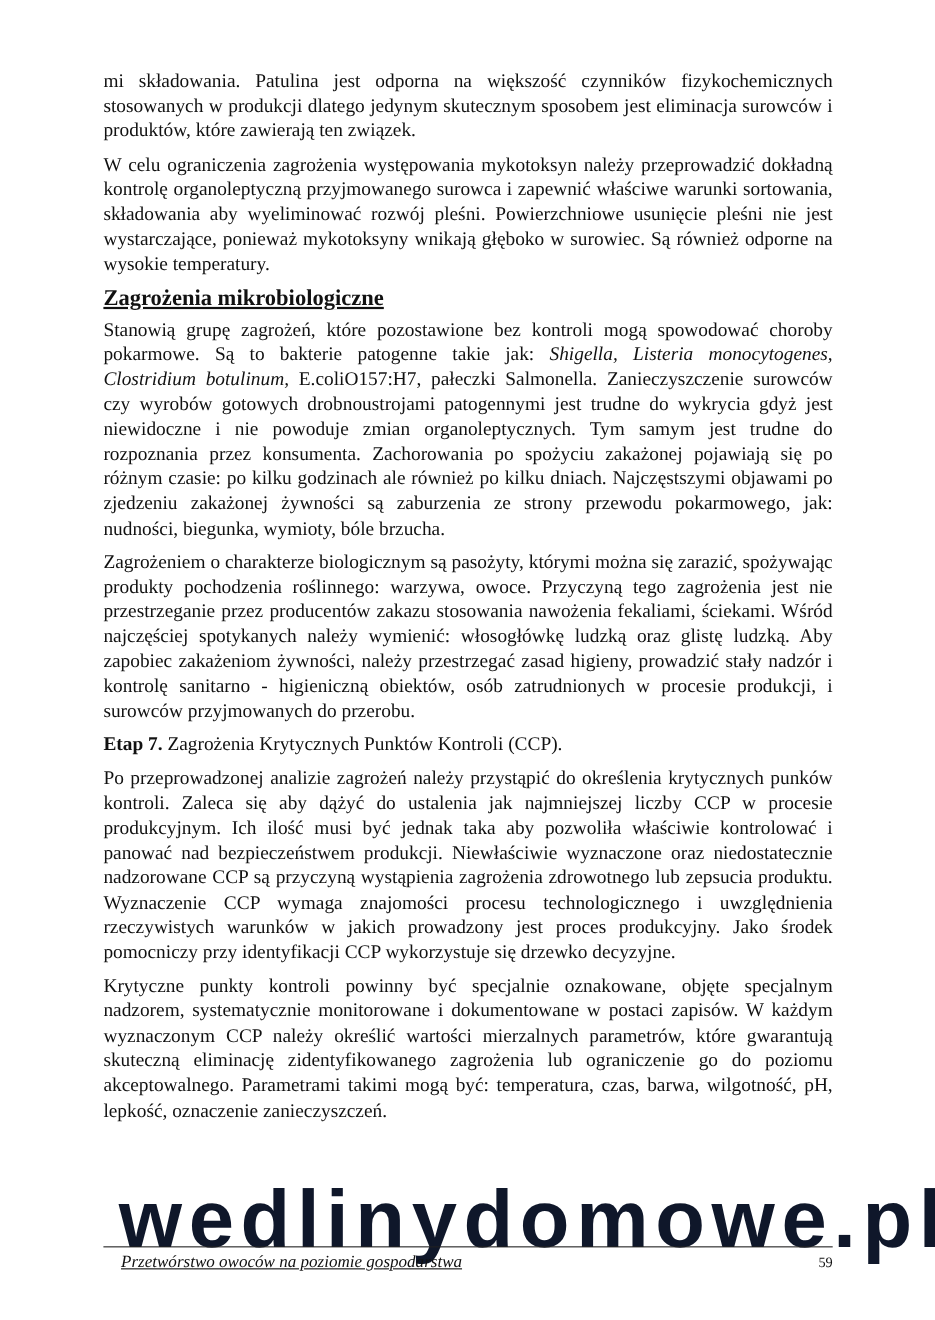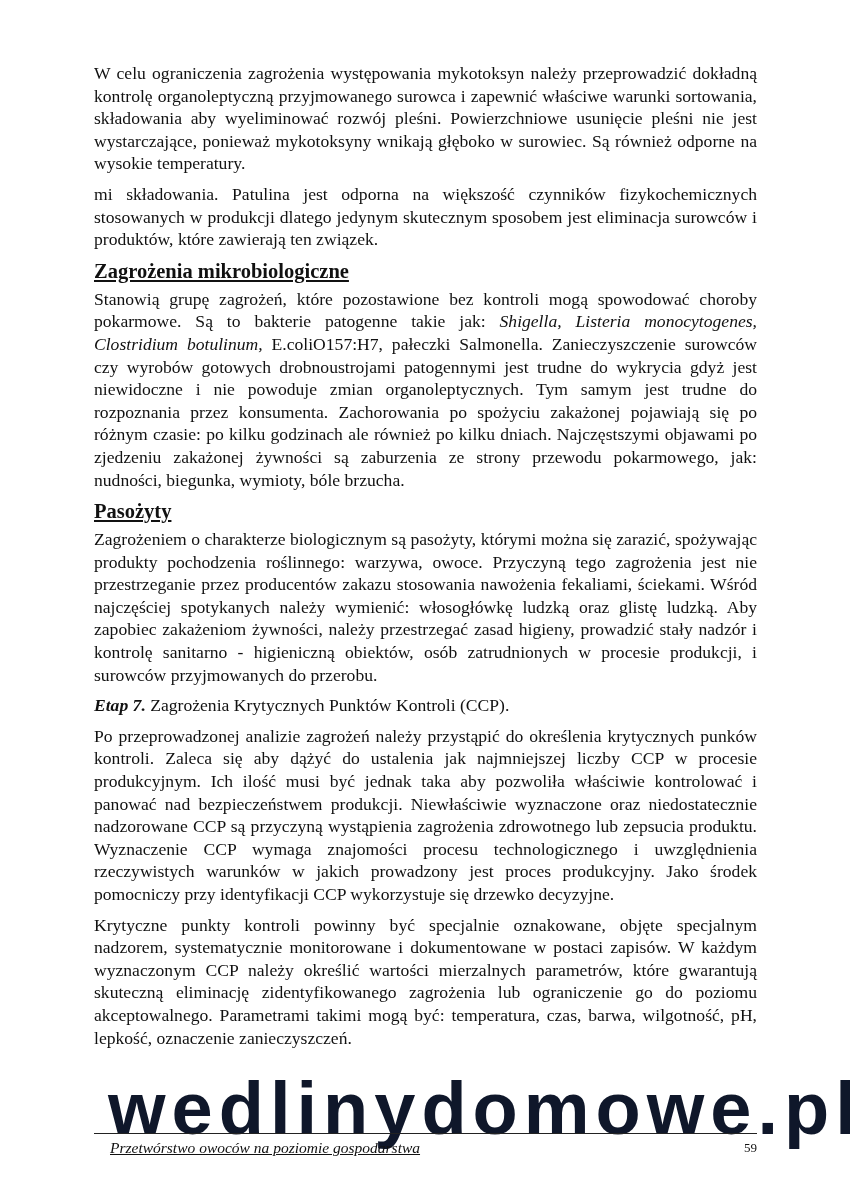--- a/index.html
+++ b/index.html
@@ -28,21 +28,21 @@
       text-align: justify;
       hyphens: manual;
     }
     .heading {
       margin: 4px 0 5px 0;
       font-size: 20.5px;
       line-height: 24px;
       font-weight: bold;
       text-decoration: underline;
     }
-    .bold { font-weight: bold; font-style: italic; }
+    .bold { font-weight: bold; }
     .ital { font-style: italic; }
     .watermark {
       position: absolute;
       left: 108px;
       top: 1072px;
       width: 660px;
       font-family: "Liberation Sans", "DejaVu Sans", sans-serif;
       font-weight: bold;
       font-size: 74px;
       letter-spacing: 6px;
@@ -79,27 +79,26 @@
       line-height: 20px;
       z-index: 1;
     }
   </style>
 </head>
 <body>
 
 <div class="watermark">wedlinydomowe.pl</div>
 
 <div class="page">
+  <p class="para">mi składowania. Patulina jest odporna na większość czynników fizykochemicznych stosowanych w produkcji dlatego jedynym skutecznym sposobem jest eliminacja su­rowców i produktów, które zawierają ten związek.</p>
   <p class="para">W celu ograniczenia zagrożenia występowania mykotoksyn należy przeprowadzić dokładną kontrolę organoleptyczną przyjmowanego surowca i zapewnić właściwe warunki sortowania, składowania aby wyeliminować rozwój pleśni. Powierzchnio­we usunięcie pleśni nie jest wystarczające, ponieważ mykotoksyny wnikają głęboko w surowiec. Są również odporne na wysokie temperatury.</p>
-  <p class="para">mi składowania. Patulina jest odporna na większość czynników fizykochemicznych stosowanych w produkcji dlatego jedynym skutecznym sposobem jest eliminacja su­rowców i produktów, które zawierają ten związek.</p>
 
   <h2 class="heading">Zagrożenia mikrobiologiczne</h2>
   <p class="para"><span>Stanowią grupę zagrożeń, które pozostawione bez kontroli mogą spowodować cho­roby pokarmowe. Są to bakterie patogenne takie jak: </span><span class="ital">Shigella, Listeria monocytoge­nes, Clostridium botulinum,</span><span> E.coliO157:H7, pałeczki Salmonella. Zanieczyszczenie surowców czy wyrobów gotowych drobnoustrojami patogennymi jest trudne do wy­krycia gdyż jest niewidoczne i nie powoduje zmian organoleptycznych. Tym samym jest trudne do rozpoznania przez konsumenta. Zachorowania po spożyciu zakażonej pojawiają się po różnym czasie: po kilku godzinach ale również po kilku dniach. Najczęstszymi objawami po zjedzeniu zakażonej żywności są zaburzenia ze strony przewodu pokarmowego, jak: nudności, biegunka, wymioty, bóle brzucha.</span></p>
 
-  <h2 class="heading">Pasożyty</h2>
   <p class="para">Zagrożeniem o charakterze biologicznym są pasożyty, którymi można się zarazić, spożywając produkty pochodzenia roślinnego: warzywa, owoce. Przyczyną tego za­grożenia jest nie przestrzeganie przez producentów zakazu stosowania nawożenia fekaliami, ściekami. Wśród najczęściej spotykanych  należy wymienić: włosogłówkę ludzką oraz glistę ludzką. Aby zapobiec zakażeniom żywności, należy przestrzegać zasad higieny, prowadzić stały nadzór i kontrolę sanitarno - higieniczną obiektów, osób zatrudnionych w procesie produkcji, i surowców przyjmowanych do przerobu.</p>
 
   <p class="para"><span class="bold">Etap 7.</span><span> Zagrożenia Krytycznych Punktów Kontroli (CCP).</span></p>
 
   <p class="para">Po przeprowadzonej analizie zagrożeń należy przystąpić do określenia krytycznych punków kontroli. Zaleca się aby dążyć do ustalenia jak najmniejszej liczby CCP w procesie produkcyjnym. Ich ilość musi być jednak taka aby pozwoliła właściwie kontrolować i panować nad bezpieczeństwem produkcji. Niewłaściwie wyznaczone oraz niedostatecznie nadzorowane CCP są przyczyną wystąpienia zagrożenia zdro­wotnego lub zepsucia produktu. Wyznaczenie CCP wymaga znajomości procesu technologicznego i uwzględnienia rzeczywistych warunków w jakich prowadzony jest proces produkcyjny. Jako środek pomocniczy przy identyfikacji CCP wykorzy­stuje się drzewko decyzyjne.</p>
 
 
   <p class="para">Krytyczne punkty kontroli powinny być specjalnie oznakowane, objęte specjalnym nadzorem, systematycznie monitorowane i dokumentowane w postaci zapisów. W każdym wyznaczonym CCP należy określić wartości mierzalnych parametrów, które gwarantują skuteczną eliminację zidentyfikowanego zagrożenia lub ograni­czenie go do poziomu akceptowalnego. Parametrami takimi mogą być: temperatura, czas, barwa, wilgotność, pH, lepkość, oznaczenie zanieczyszczeń.</p>
 </div>
 

